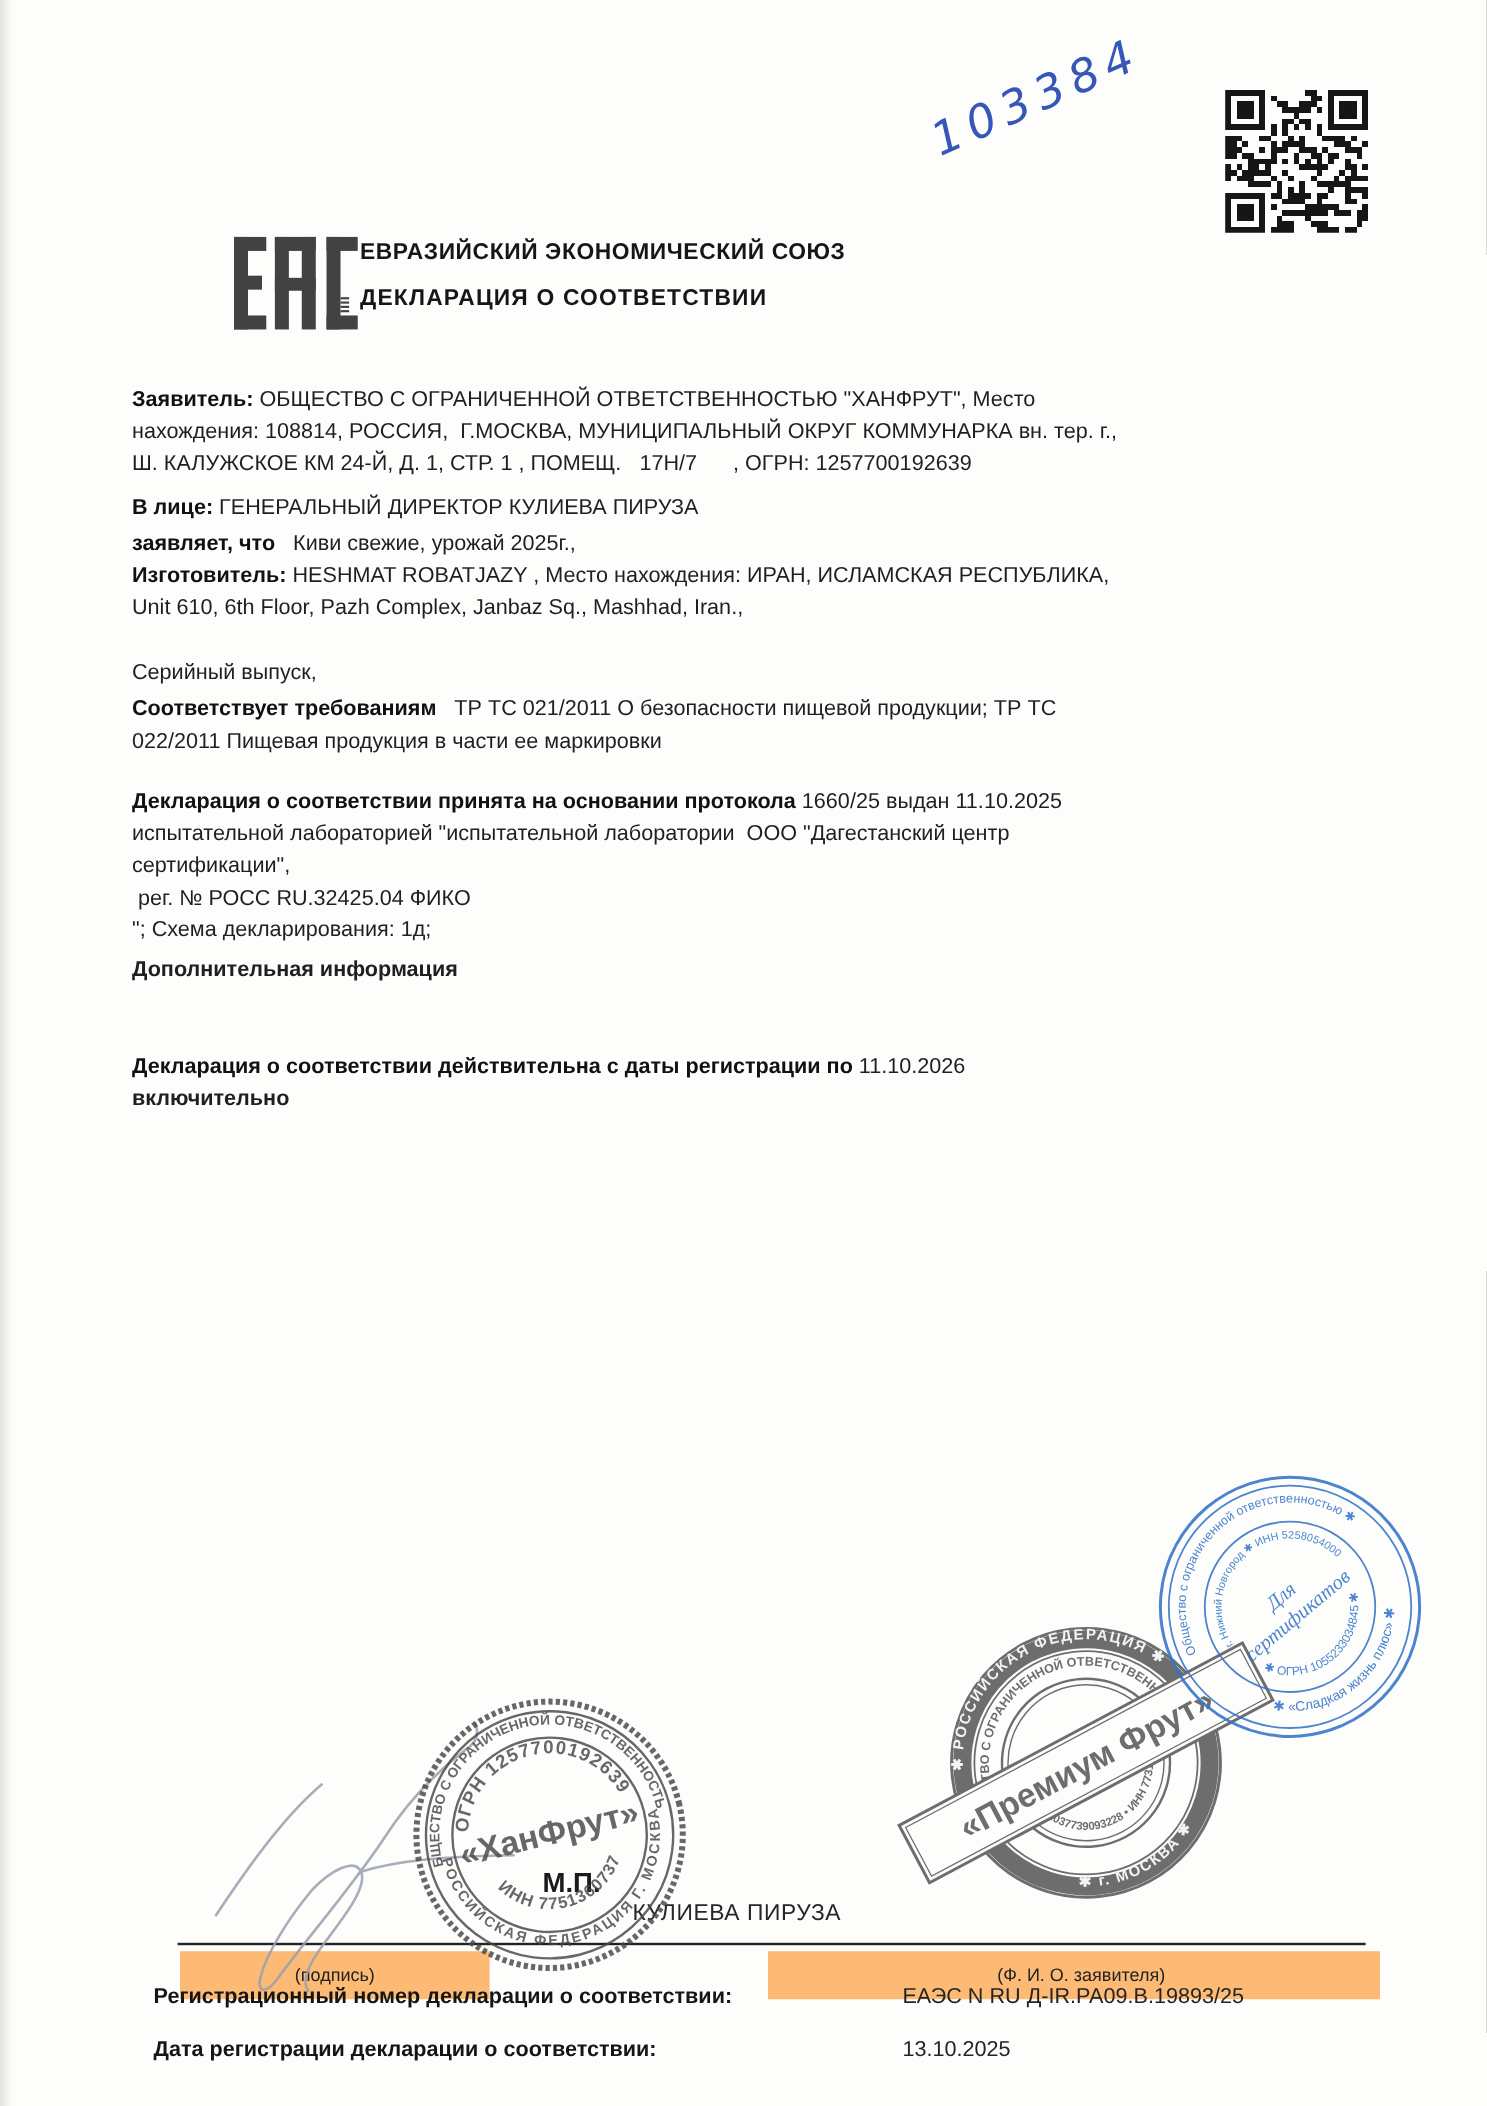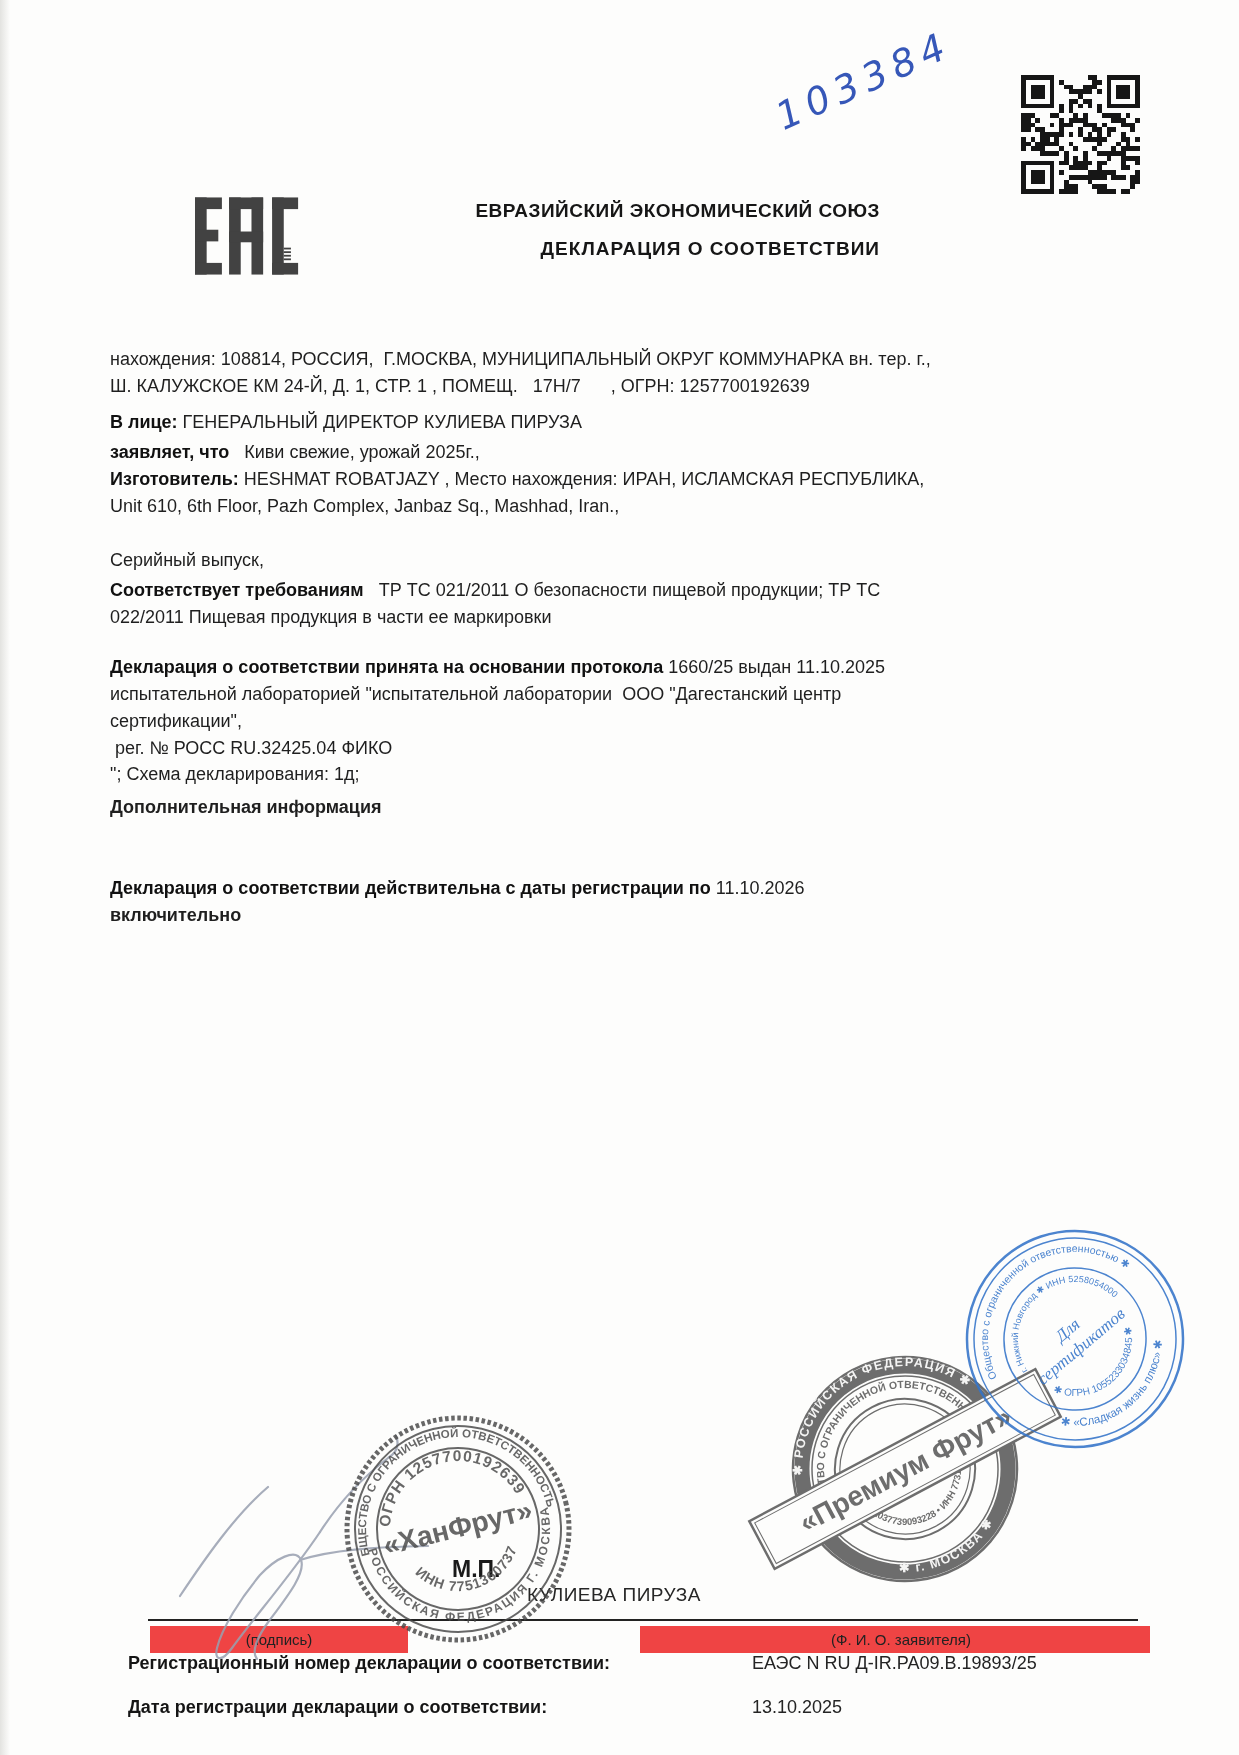--- a/index.html
+++ b/index.html
@@ -12,29 +12,29 @@
     background:linear-gradient(90deg,#e3e3e0,rgba(255,255,255,0));}
   
   #eac-logo{position:absolute;left:195px;top:193px;width:104px;height:86px;}
   #handnum{
     position:absolute;left:770px;top:58px;width:190px;
     transform:rotate(-24deg);
     font-style:italic;font-size:38px;letter-spacing:7px;color:#3657b8;
     font-family:"DejaVu Sans",sans-serif;
   }
   #qr-svg{position:absolute;left:1021px;top:75px;width:119px;height:119px;fill:#161616;shape-rendering:crispEdges;}
-  .title{position:absolute;left:300px;width:580px;text-align:right;font-weight:bold;font-size:19px;letter-spacing:.5px;color:#161616;}
+  .title{position:absolute;left:300px;width:580px;text-align:left;font-weight:bold;font-size:19px;letter-spacing:.5px;color:#161616;}
   #title1{top:200px;}
   #title2{top:238px;letter-spacing:1px;}
   
   .ln{position:absolute;left:110px;width:1060px;font-size:18px;line-height:24px;white-space:pre;color:#1f1f1f;}
   .ln b{font-weight:bold;color:#111;}
   
   #sig-line{position:absolute;left:148px;top:1619px;width:990px;height:2px;background:#222;}
-  .graybox{position:absolute;top:1626px;height:27px;background:#ef4444;font-size:15px;color:#222;
+  .graybox{position:absolute;top:1626px;height:40px;background:#fdba74;font-size:15px;color:#222;
     display:flex;align-items:center;justify-content:center;}
   #box-sign{left:150px;width:258px;}
   #box-name{left:640px;width:498px;padding-left:12px;}
   #mp{position:absolute;left:452px;top:1556px;font-size:23px;font-weight:bold;color:#1a1a1a;}
   #applicant-name{position:absolute;left:527px;top:1584px;font-size:19px;color:#262626;letter-spacing:.5px;}
   
   .frow-label{position:absolute;left:128px;font-size:18px;font-weight:bold;color:#151515;}
   .frow-value{position:absolute;left:752px;font-size:18px;color:#242424;}
   #reg-label,#reg-value{top:1653px;}
   #date-label,#date-value{top:1697px;}
@@ -370,20 +370,21 @@
       <rect x="17" y="24" width="1" height="1"></rect>
       <rect x="18" y="24" width="1" height="1"></rect>
       <rect x="19" y="24" width="1" height="1"></rect>
       <rect x="21" y="24" width="1" height="1"></rect>
       <rect x="22" y="24" width="1" height="1"></rect>
     </svg>
 
   <div class="title" id="title1">ЕВРАЗИЙСКИЙ ЭКОНОМИЧЕСКИЙ СОЮЗ</div>
   <div class="title" id="title2">ДЕКЛАРАЦИЯ О СООТВЕТСТВИИ</div>
 
+  <div class="ln" style="top:320px"><b>Заявитель:</b><span> ОБЩЕСТВО С ОГРАНИЧЕННОЙ ОТВЕТСТВЕННОСТЬЮ "ХАНФРУТ", Место</span></div>
   <div class="ln" style="top:347px">нахождения: 108814, РОССИЯ,  Г.МОСКВА, МУНИЦИПАЛЬНЫЙ ОКРУГ КОММУНАРКА вн. тер. г.,</div>
   <div class="ln" style="top:374px">Ш. КАЛУЖСКОЕ КМ 24-Й, Д. 1, СТР. 1 , ПОМЕЩ.   17Н/7      , ОГРН: 1257700192639</div>
 
   <div class="ln" style="top:410px"><b>В лице:</b><span> ГЕНЕРАЛЬНЫЙ ДИРЕКТОР КУЛИЕВА ПИРУЗА</span></div>
 
   <div class="ln" style="top:440px"><b>заявляет, что</b><span>   Киви свежие, урожай 2025г.,</span></div>
   <div class="ln" style="top:467px"><b>Изготовитель:</b><span> HESHMAT ROBATJAZY , Место нахождения: ИРАН, ИСЛАМСКАЯ РЕСПУБЛИКА,</span></div>
   <div class="ln" style="top:494px">Unit 610, 6th Floor, Pazh Complex, Janbaz Sq., Mashhad, Iran.,</div>
   <div class="ln" style="top:548px">Серийный выпуск,</div>
 

